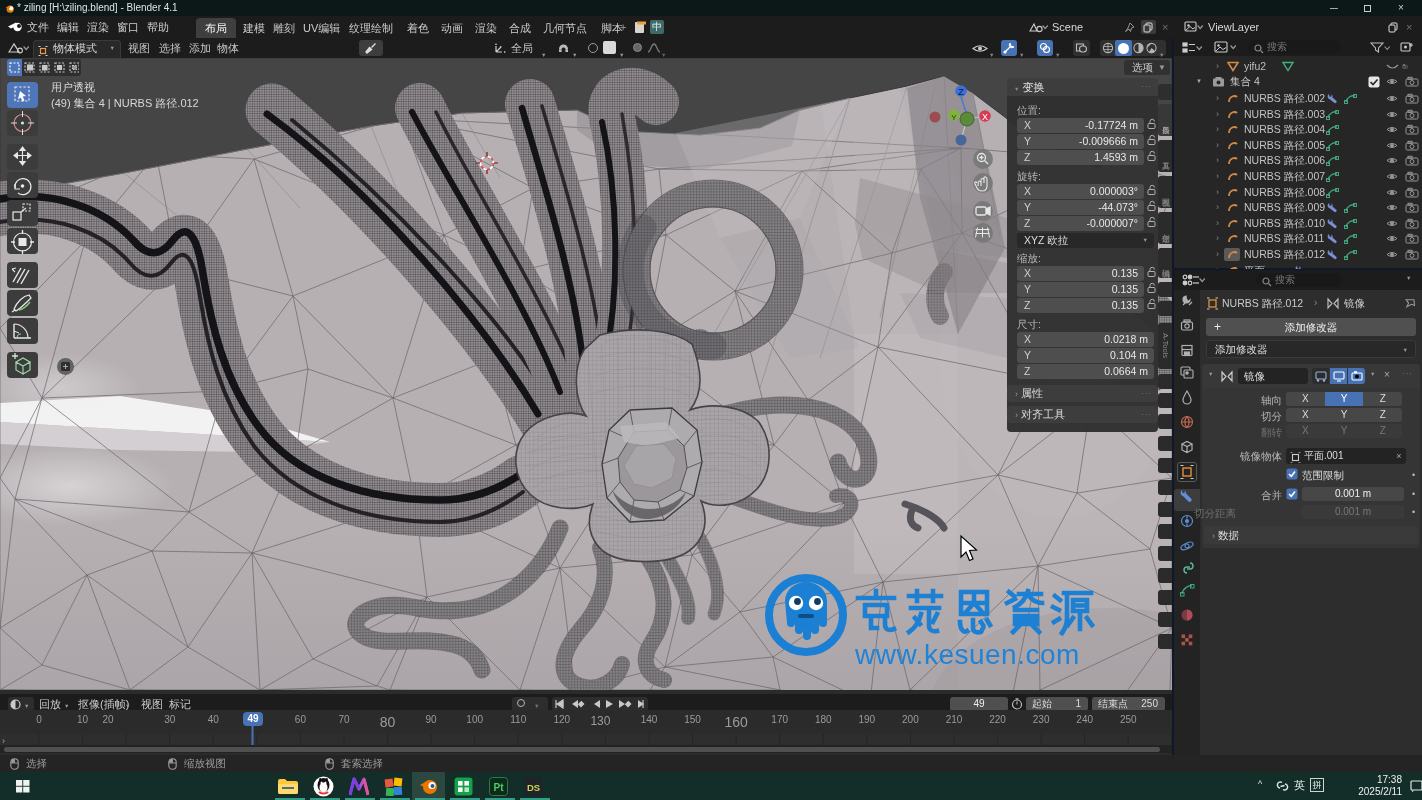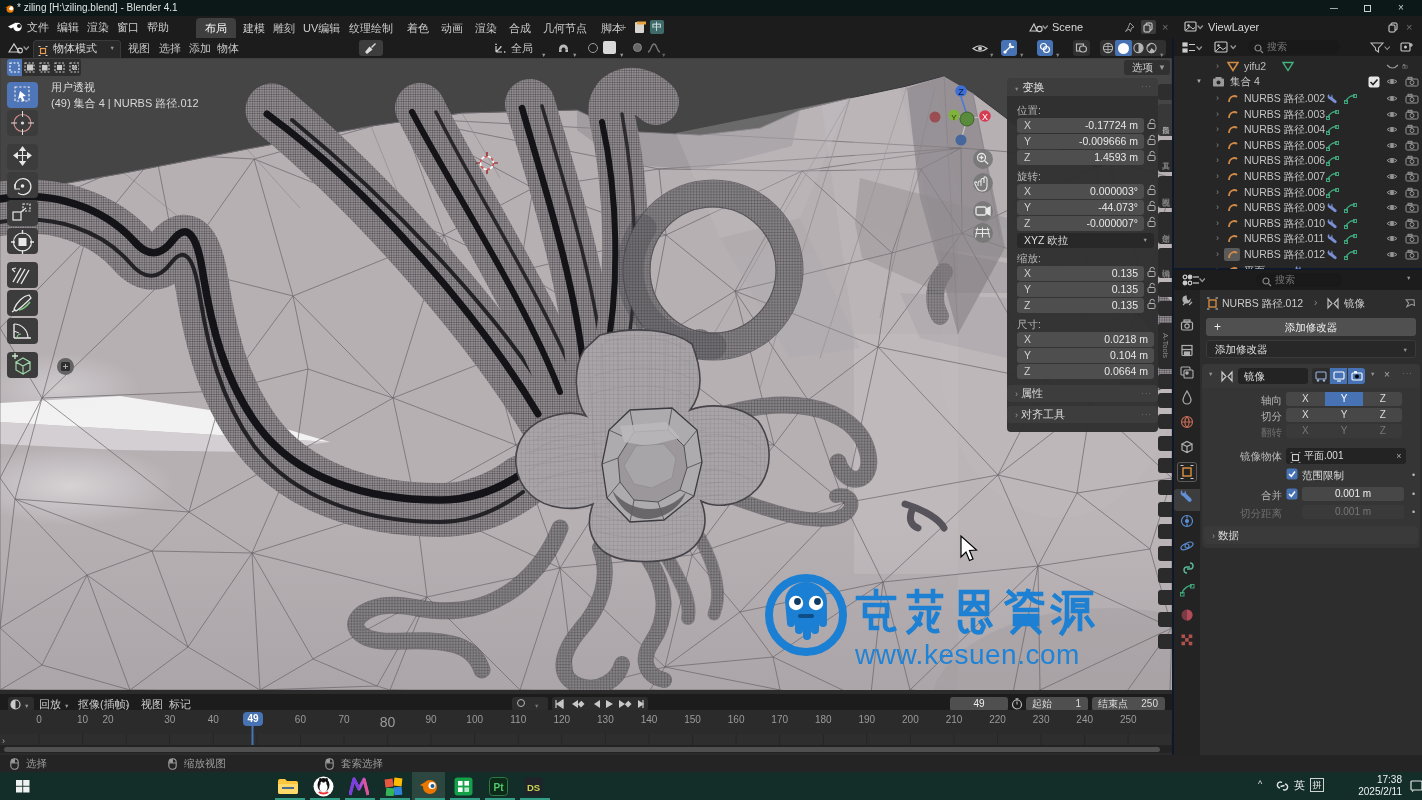--- a/index.html
+++ b/index.html
@@ -1051,21 +1051,21 @@
         <rect x="3" y="1.2" width="3" height="2" fill="#fff"></rect>
       </svg>
       <span class="abs" style="left:196px;top:101px;color:#999;font-size:5.5px">▼</span>
       <span class="abs" style="left:210px;top:99px;color:#aaa;font-size:10px">×</span>
       <span class="abs" style="left:228px;top:99px;color:#777;font-size:8px;letter-spacing:1px">···</span>
       <span class="abs" style="left:20px;top:124px;width:88px;text-align:right;color:#b8b8b8;font-size:10.5px;white-space:nowrap">轴向</span>
       <span class="abs" style="left:20px;top:140px;width:88px;text-align:right;color:#b8b8b8;font-size:10.5px;white-space:nowrap">切分</span>
       <span class="abs" style="left:20px;top:156px;width:88px;text-align:right;color:#6f6f6f;font-size:10.5px;white-space:nowrap">翻转</span>
       <span class="abs" style="left:20px;top:180px;width:88px;text-align:right;color:#b8b8b8;font-size:10.5px;white-space:nowrap">镜像物体</span>
       <span class="abs" style="left:20px;top:219px;width:88px;text-align:right;color:#b8b8b8;font-size:10.5px;white-space:nowrap">合并</span>
-      <span class="abs" style="left:20px;top:237px;width:88px;text-align:right;color:#6f6f6f;font-size:10.5px;white-space:nowrap">切分距离</span>
+      <span class="abs" style="left:20px;top:237px;width:88px;color:#6f6f6f;font-size:10.5px;white-space:nowrap">切分距离</span>
       <span class="abs" style="left:112.0px;top:122px;width:38.7px;height:14px;background:#474747;color:#ddd;text-align:center;line-height:14px;font-size:10px;border-radius:3px 0 0 3px">X</span>
       <span class="abs" style="left:150.7px;top:122px;width:38.7px;height:14px;background:#4772b3;color:#fff;text-align:center;line-height:14px;font-size:10px;border-radius:0">Y</span>
       <span class="abs" style="left:189.4px;top:122px;width:38.7px;height:14px;background:#474747;color:#ddd;text-align:center;line-height:14px;font-size:10px;border-radius:0 3px 3px 0">Z</span>
       <span class="abs" style="left:112.0px;top:138px;width:38.7px;height:14px;background:#474747;color:#ddd;text-align:center;line-height:14px;font-size:10px;border-radius:3px 0 0 3px">X</span>
       <span class="abs" style="left:150.7px;top:138px;width:38.7px;height:14px;background:#474747;color:#ddd;text-align:center;line-height:14px;font-size:10px;border-radius:0">Y</span>
       <span class="abs" style="left:189.4px;top:138px;width:38.7px;height:14px;background:#474747;color:#ddd;text-align:center;line-height:14px;font-size:10px;border-radius:0 3px 3px 0">Z</span>
       <span class="abs" style="left:112.0px;top:154px;width:38.7px;height:14px;background:#3a3a3a;color:#777;text-align:center;line-height:14px;font-size:10px;border-radius:3px 0 0 3px">X</span>
       <span class="abs" style="left:150.7px;top:154px;width:38.7px;height:14px;background:#3a3a3a;color:#777;text-align:center;line-height:14px;font-size:10px;border-radius:0">Y</span>
       <span class="abs" style="left:189.4px;top:154px;width:38.7px;height:14px;background:#3a3a3a;color:#777;text-align:center;line-height:14px;font-size:10px;border-radius:0 3px 3px 0">Z</span>
       <span class="abs" style="left:112px;top:178px;width:106px;height:16px;background:#232323;border-radius:3px 0 0 3px;color:#ddd;font-size:10px;line-height:16px;white-space:nowrap;overflow:hidden"><svg style="margin:3px 3px -2px 4px" width="11" height="11" viewBox="0 0 11 11">
@@ -1137,24 +1137,24 @@
       <span class="abs" style="left:154.71px;top:24px;width:30px;text-align:center;color:#9b9b9b;font-size:10px">30</span>
       <span class="abs" style="left:198.28px;top:24px;width:30px;text-align:center;color:#9b9b9b;font-size:10px">40</span>
       <span class="abs" style="left:241.85000000000002px;top:24px;width:30px;text-align:center;color:#9b9b9b;font-size:10px">50</span>
       <span class="abs" style="left:285.42px;top:24px;width:30px;text-align:center;color:#9b9b9b;font-size:10px">60</span>
       <span class="abs" style="left:328.99px;top:24px;width:30px;text-align:center;color:#9b9b9b;font-size:10px">70</span>
       <span class="abs" style="left:372.56px;top:24px;width:30px;text-align:center;color:#9b9b9b;font-size:14px">80</span>
       <span class="abs" style="left:416.13px;top:24px;width:30px;text-align:center;color:#9b9b9b;font-size:10px">90</span>
       <span class="abs" style="left:459.70000000000005px;top:24px;width:30px;text-align:center;color:#9b9b9b;font-size:10px">100</span>
       <span class="abs" style="left:503.27px;top:24px;width:30px;text-align:center;color:#9b9b9b;font-size:10px">110</span>
       <span class="abs" style="left:546.84px;top:24px;width:30px;text-align:center;color:#9b9b9b;font-size:10px">120</span>
-      <span class="abs" style="left:590.4100000000001px;top:24px;width:30px;text-align:center;color:#9b9b9b;font-size:10px">130</span>
+      <span class="abs" style="left:590.4100000000001px;top:24px;width:30px;color:#9b9b9b;font-size:12px">130</span>
       <span class="abs" style="left:633.98px;top:24px;width:30px;text-align:center;color:#9b9b9b;font-size:10px">140</span>
       <span class="abs" style="left:677.5500000000001px;top:24px;width:30px;text-align:center;color:#9b9b9b;font-size:10px">150</span>
-      <span class="abs" style="left:721.12px;top:24px;width:30px;text-align:center;color:#9b9b9b;font-size:10px">160</span>
+      <span class="abs" style="left:721.12px;top:24px;width:30px;text-align:center;color:#9b9b9b;font-size:14px">160</span>
       <span class="abs" style="left:764.69px;top:24px;width:30px;text-align:center;color:#9b9b9b;font-size:10px">170</span>
       <span class="abs" style="left:808.26px;top:24px;width:30px;text-align:center;color:#9b9b9b;font-size:10px">180</span>
       <span class="abs" style="left:851.83px;top:24px;width:30px;text-align:center;color:#9b9b9b;font-size:10px">190</span>
       <span class="abs" style="left:895.4000000000001px;top:24px;width:30px;text-align:center;color:#9b9b9b;font-size:10px">200</span>
       <span class="abs" style="left:938.97px;top:24px;width:30px;text-align:center;color:#9b9b9b;font-size:10px">210</span>
       <span class="abs" style="left:982.5400000000001px;top:24px;width:30px;text-align:center;color:#9b9b9b;font-size:10px">220</span>
       <span class="abs" style="left:1026.1100000000001px;top:24px;width:30px;text-align:center;color:#9b9b9b;font-size:10px">230</span>
       <span class="abs" style="left:1069.68px;top:24px;width:30px;text-align:center;color:#9b9b9b;font-size:10px">240</span>
       <span class="abs" style="left:1113.25px;top:24px;width:30px;text-align:center;color:#9b9b9b;font-size:10px">250</span>
       <div class="abs" style="left:0;top:44px;width:1172px;height:11px;background:#2e2e2e"></div>

